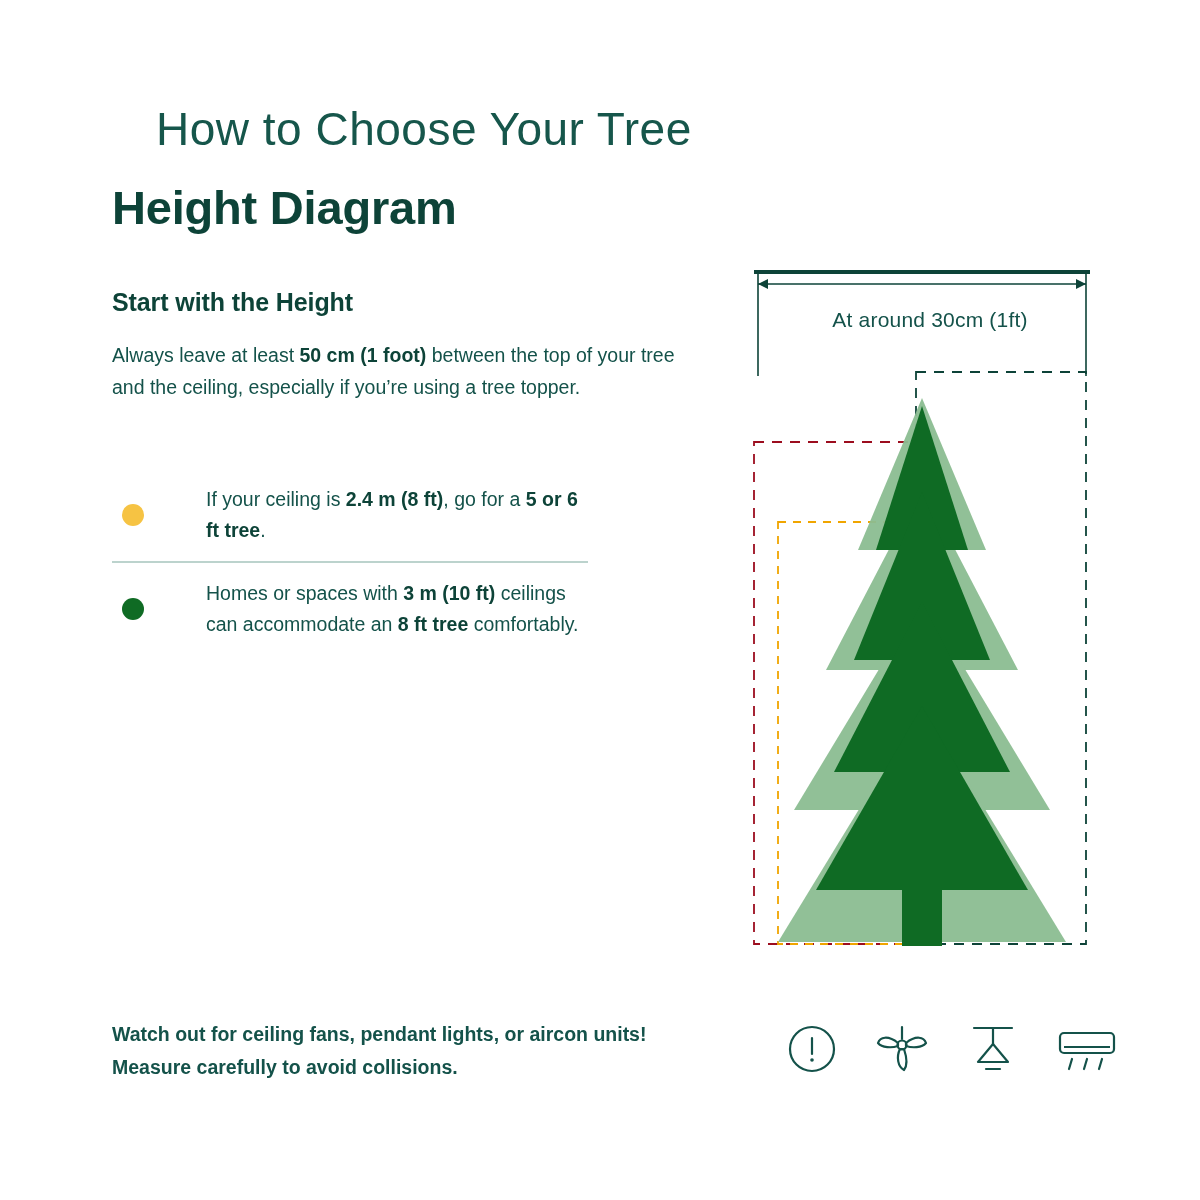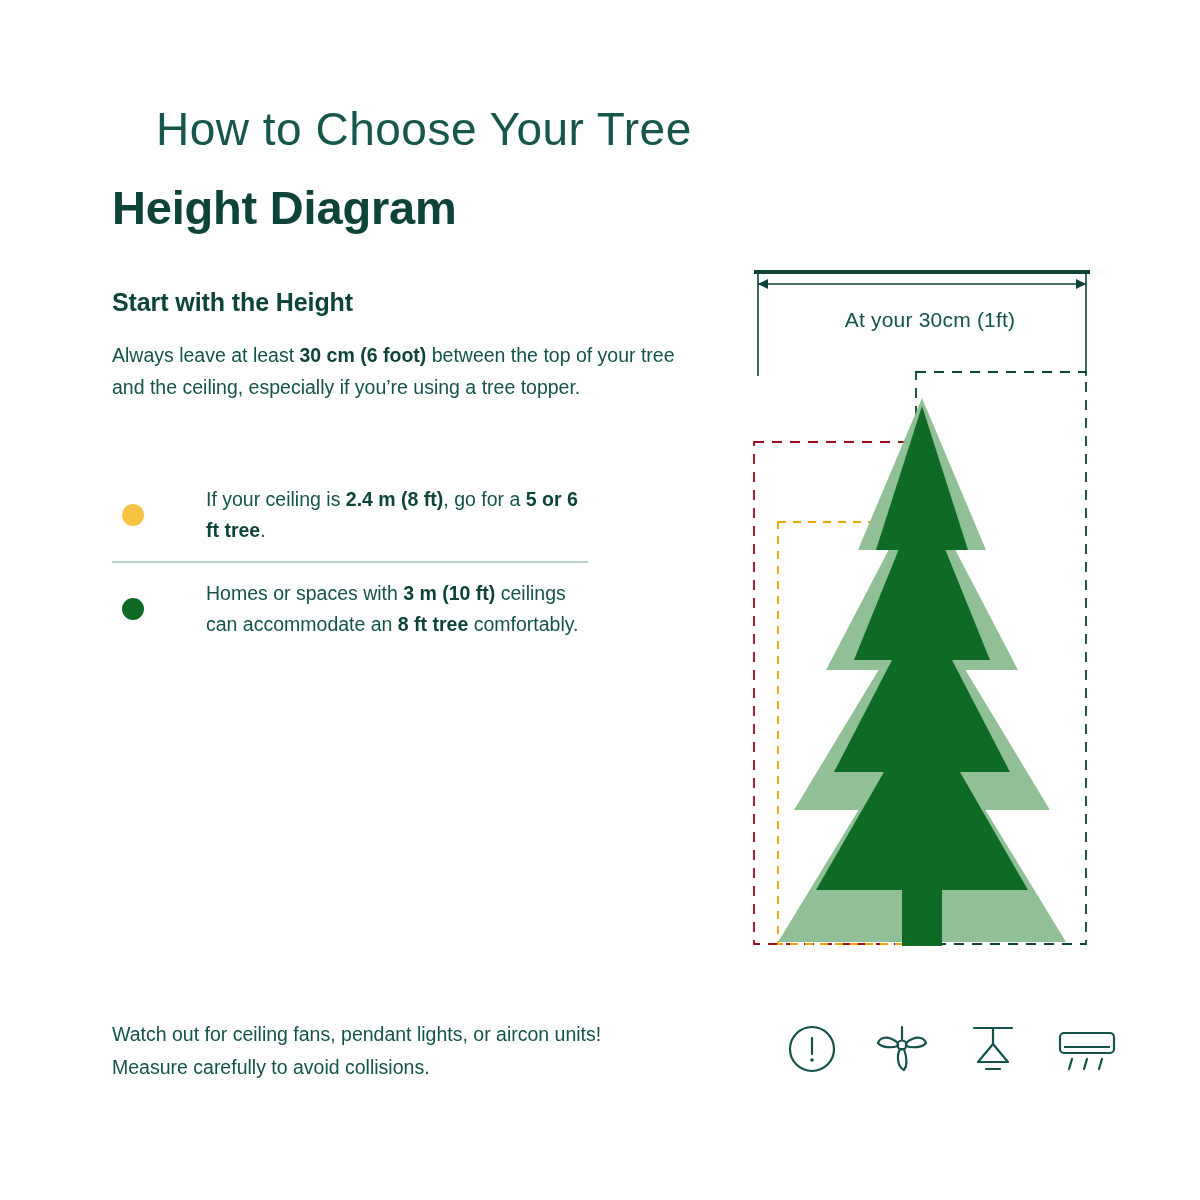--- a/index.html
+++ b/index.html
@@ -101,20 +101,21 @@
   }
 
   .footnote {
     position: absolute;
     left: 112px;
     top: 1018px;
     font-size: 19.5px;
     line-height: 1.68;
     color: #14524a;
     width: 660px;
+    font-weight: bold;
   }
 
   
   .icon-row {
     position: absolute;
     left: 786px;
     top: 1022px;
     display: flex;
     align-items: center;
     gap: 36px;
@@ -146,21 +147,21 @@
 <div class="page">
 
   <div class="header">
     <div class="title-line1">How to Choose Your Tree</div>
     <div class="title-line2">Height Diagram</div>
   </div>
 
   <div class="left-col">
     <div class="section-head">Start with the Height</div>
 
-    <p class="intro"><span>Always leave at least </span><b>30 cm (6 foot)</b><span> between the top of your tree and the ceiling, especially if you’re using a tree topper.</span></p>
+    <p class="intro"><span>Always leave at least </span><b>50 cm (1 foot)</b><span> between the top of your tree and the ceiling, especially if you’re using a tree topper.</span></p>
 
     <div class="bullets">
 
       <div class="bullet-row">
         <span class="bullet-dot" style="background:#f6c343"></span>
         <div class="bullet-text"><span>If your ceiling is </span><b>2.4 m (8 ft)</b><span>, go for a </span><b>5 or 6 ft tree</b><span>.</span></div>
       </div>
 
       <div class="divider"></div>
 
@@ -239,16 +240,16 @@
       </g>
 
       <g fill="#0f6b24">
         <rect x="172" y="610" width="40" height="86"></rect>
         <polygon points="192,156 146,300 238,300"></polygon>
         <polygon points="192,242 124,410 260,410"></polygon>
         <polygon points="192,352 104,522 280,522"></polygon>
         <polygon points="192,456 86,640 298,640"></polygon>
       </g>
     </svg>
-    <div class="dim-label">At your 30cm (1ft)</div>
+    <div class="dim-label">At around 30cm (1ft)</div>
   </div>
 
 </div>
 
 </body></html>

